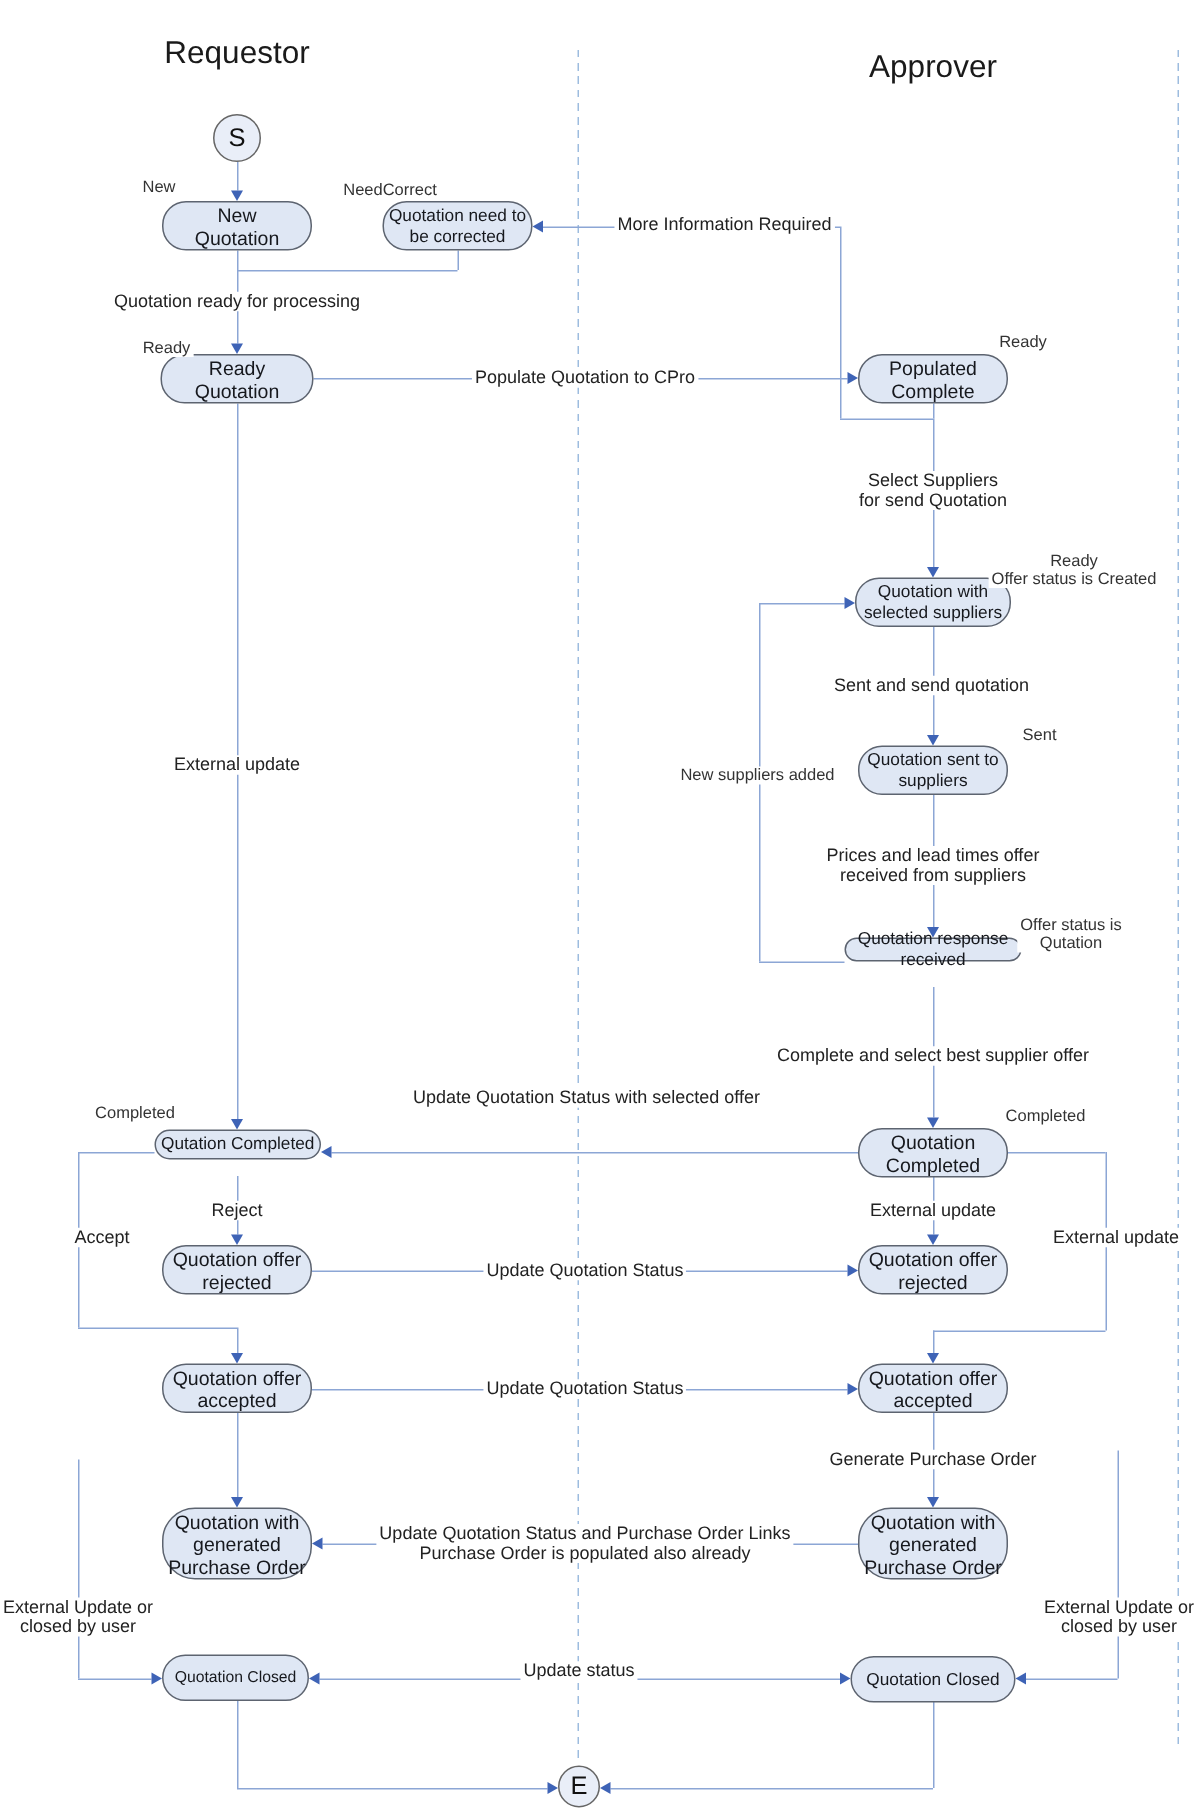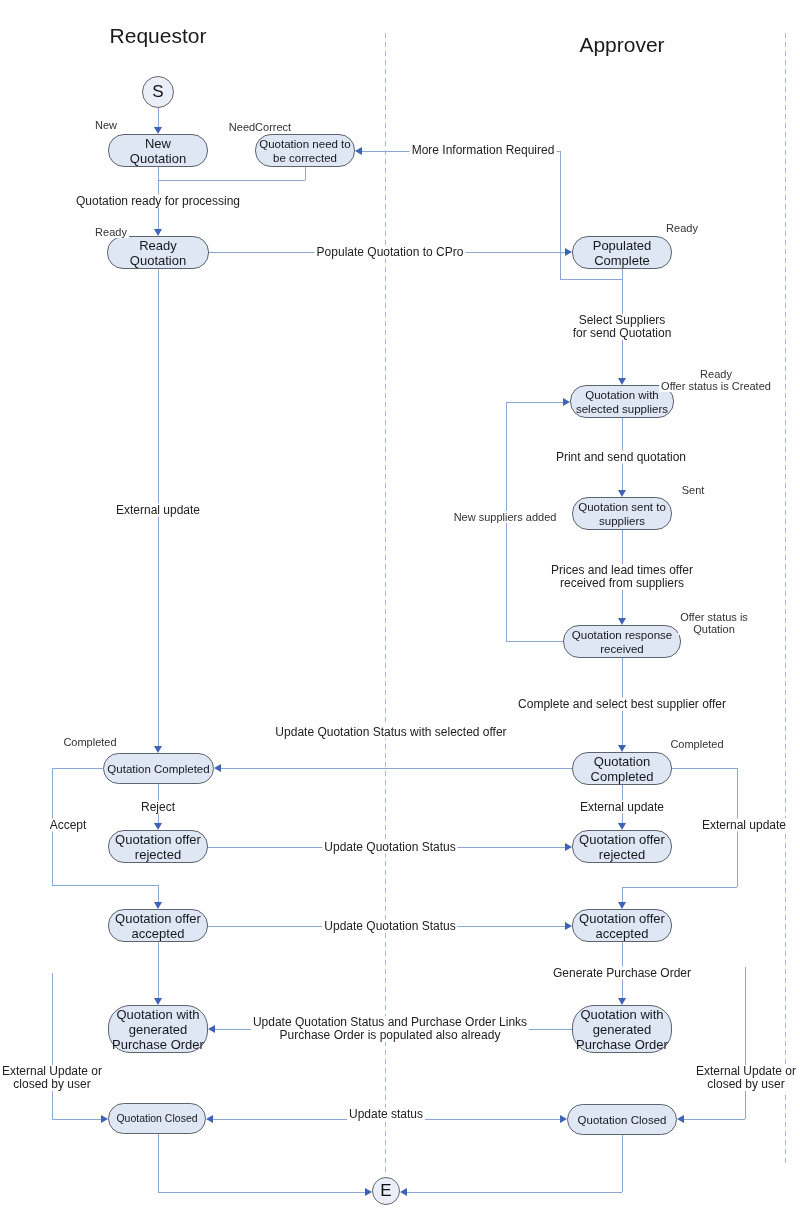--- a/index.html
+++ b/index.html
@@ -120,25 +120,25 @@
   <div class="node f12" style="left:255px;top:134px;width:100px;height:33px">Quotation need to
 be corrected</div>
   <div class="node" style="left:107px;top:236px;width:102px;height:33px">Ready
 Quotation</div>
   <div class="node" style="left:572px;top:236px;width:100px;height:33px">Populated
 Complete</div>
   <div class="node f12" style="left:570px;top:385px;width:104px;height:33px">Quotation with
 selected suppliers</div>
   <div class="node f12" style="left:572px;top:497px;width:100px;height:33px">Quotation sent to
 suppliers</div>
-  <div class="node f12" style="left:563px;top:625px;width:118px;height:33px">Quotation response
+  <div class="node f12" style="left:563px;top:625px;width:118px;height:16px">Quotation response
 received</div>
   <div class="node" style="left:572px;top:752px;width:100px;height:33px">Quotation
 Completed</div>
-  <div class="node f12" style="left:103px;top:753px;width:111px;height:31px">Qutation Completed</div>
+  <div class="node f12" style="left:103px;top:753px;width:111px;height:20px">Qutation Completed</div>
   <div class="node" style="left:108px;top:830px;width:100px;height:33px">Quotation offer
 rejected</div>
   <div class="node" style="left:572px;top:830px;width:100px;height:33px">Quotation offer
 rejected</div>
   <div class="node" style="left:108px;top:909px;width:100px;height:33px">Quotation offer
 accepted</div>
   <div class="node" style="left:572px;top:909px;width:100px;height:33px">Quotation offer
 accepted</div>
   <div class="node r22" style="left:108px;top:1005px;width:100px;height:48px">Quotation with
 generated
@@ -153,21 +153,21 @@
   <div class="lbl sm" style="left:260px;top:127px">NeedCorrect</div>
   <div class="lbl" style="left:158px;top:201px">Quotation ready for processing</div>
   <div class="lbl sm" style="left:111px;top:232px">Ready</div>
   <div class="lbl" style="left:390px;top:252px">Populate Quotation to CPro</div>
   <div class="lbl" style="left:483px;top:150px">More Information Required</div>
   <div class="lbl sm" style="left:682px;top:228px">Ready</div>
   <div class="lbl" style="left:622px;top:327px">Select Suppliers
 for send Quotation</div>
   <div class="lbl sm" style="left:716px;top:380px">Ready
 Offer status is Created</div>
-  <div class="lbl" style="left:621px;top:457px">Print and send quotation</div>
+  <div class="lbl" style="left:621px;top:457px">Sent and send quotation</div>
   <div class="lbl sm" style="left:693px;top:490px">Sent</div>
   <div class="lbl sm" style="left:505px;top:517px">New suppliers added</div>
   <div class="lbl" style="left:622px;top:577px">Prices and lead times offer
 received from suppliers</div>
   <div class="lbl sm" style="left:714px;top:623px">Offer status is
 Qutation</div>
   <div class="lbl" style="left:622px;top:704px">Complete and select best supplier offer</div>
   <div class="lbl sm" style="left:90px;top:742px">Completed</div>
   <div class="lbl sm" style="left:697px;top:744px">Completed</div>
   <div class="lbl" style="left:391px;top:732px">Update Quotation Status with selected offer</div>

